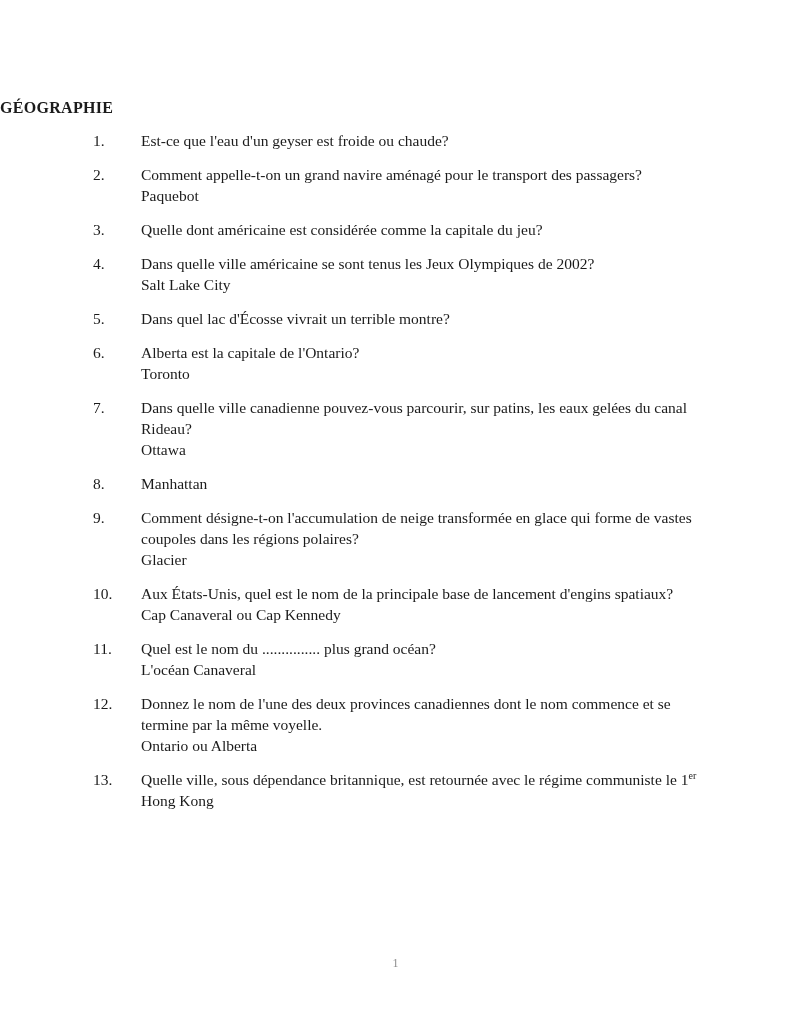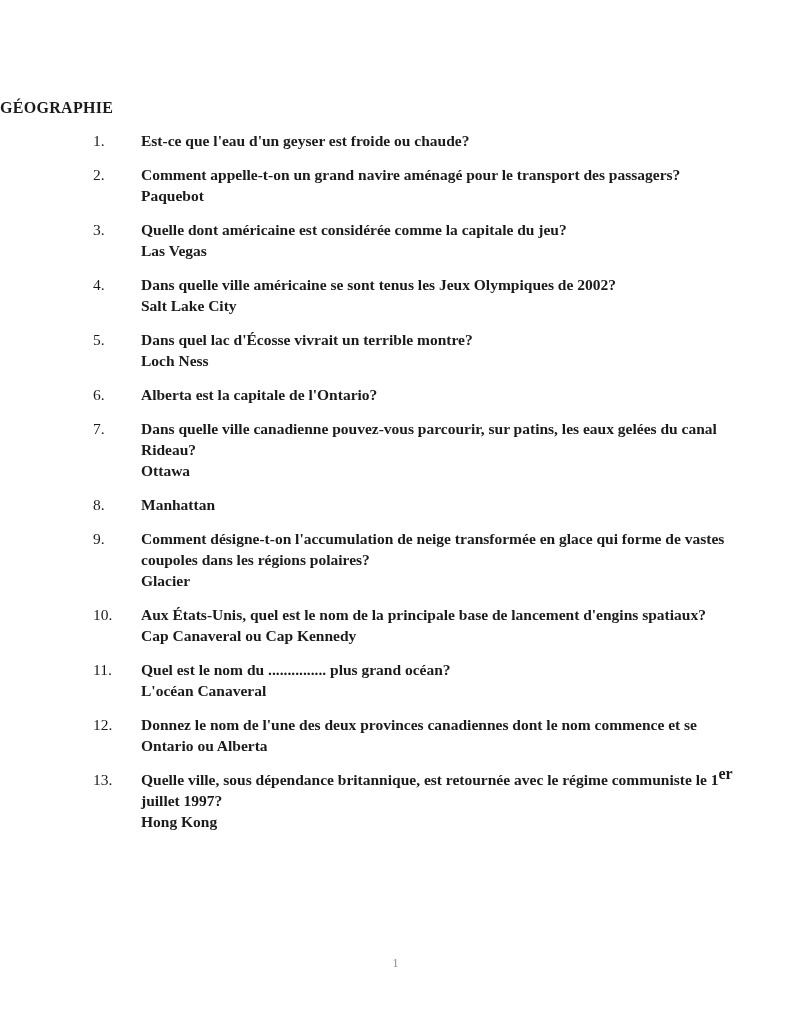--- a/index.html
+++ b/index.html
@@ -40,27 +40,26 @@
   .num {
     flex: none;
     width: 48px;
     font-size: 15.5px;
     line-height: 21px;
   }
   .qbody {
     flex: 1;
     font-size: 15.5px;
     line-height: 21px;
-    font-weight: bold;
   }
   .line, .answer {
     white-space: nowrap;
   }
   sup.ordinal {
-    font-size: 16px;
+    font-size: 10px;
     line-height: 0;
     vertical-align: super;
   }
   .page-number {
     position: absolute;
     top: 956px;
     left: 0;
     width: 100%;
     text-align: center;
     font-size: 12px;
@@ -84,41 +83,40 @@
         <div class="num">2.</div>
         <div class="qbody">
           <div class="line">Comment appelle-t-on un grand navire aménagé pour le transport des passagers?</div>
           <div class="answer">Paquebot</div>
         </div>
       </div>
       <div class="qa">
         <div class="num">3.</div>
         <div class="qbody">
           <div class="line">Quelle dont américaine est considérée comme la capitale du jeu?</div>
-          <div class="answer">Las Vegas</div>
         </div>
       </div>
       <div class="qa">
         <div class="num">4.</div>
         <div class="qbody">
           <div class="line">Dans quelle ville américaine se sont tenus les Jeux Olympiques de 2002?</div>
           <div class="answer">Salt Lake City</div>
         </div>
       </div>
       <div class="qa">
         <div class="num">5.</div>
         <div class="qbody">
           <div class="line">Dans quel lac d'Écosse vivrait un terrible montre?</div>
-          <div class="answer">Loch Ness</div>
         </div>
       </div>
       <div class="qa">
         <div class="num">6.</div>
         <div class="qbody">
           <div class="line">Alberta est la capitale de l'Ontario?</div>
+          <div class="answer">Toronto</div>
         </div>
       </div>
       <div class="qa">
         <div class="num">7.</div>
         <div class="qbody">
           <div class="line">Dans quelle ville canadienne pouvez-vous parcourir, sur patins, les eaux gelées du canal</div>
           <div class="line">Rideau?</div>
           <div class="answer">Ottawa</div>
         </div>
       </div>
@@ -147,27 +145,27 @@
         <div class="num">11.</div>
         <div class="qbody">
           <div class="line">Quel est le nom du ............... plus grand océan?</div>
           <div class="answer">L'océan Canaveral</div>
         </div>
       </div>
       <div class="qa">
         <div class="num">12.</div>
         <div class="qbody">
           <div class="line">Donnez le nom de l'une des deux provinces canadiennes dont le nom commence et se</div>
+          <div class="line">termine par la même voyelle.</div>
           <div class="answer">Ontario ou Alberta</div>
         </div>
       </div>
       <div class="qa">
         <div class="num">13.</div>
         <div class="qbody">
           <div class="line">Quelle ville, sous dépendance britannique, est retournée avec le régime communiste le 1<sup class="ordinal">er</sup></div>
-          <div class="line">juillet 1997?</div>
           <div class="answer">Hong Kong</div>
         </div>
       </div>
     </div>
 
   <div class="page-number">1</div>
 </div>
 
 </body></html>

